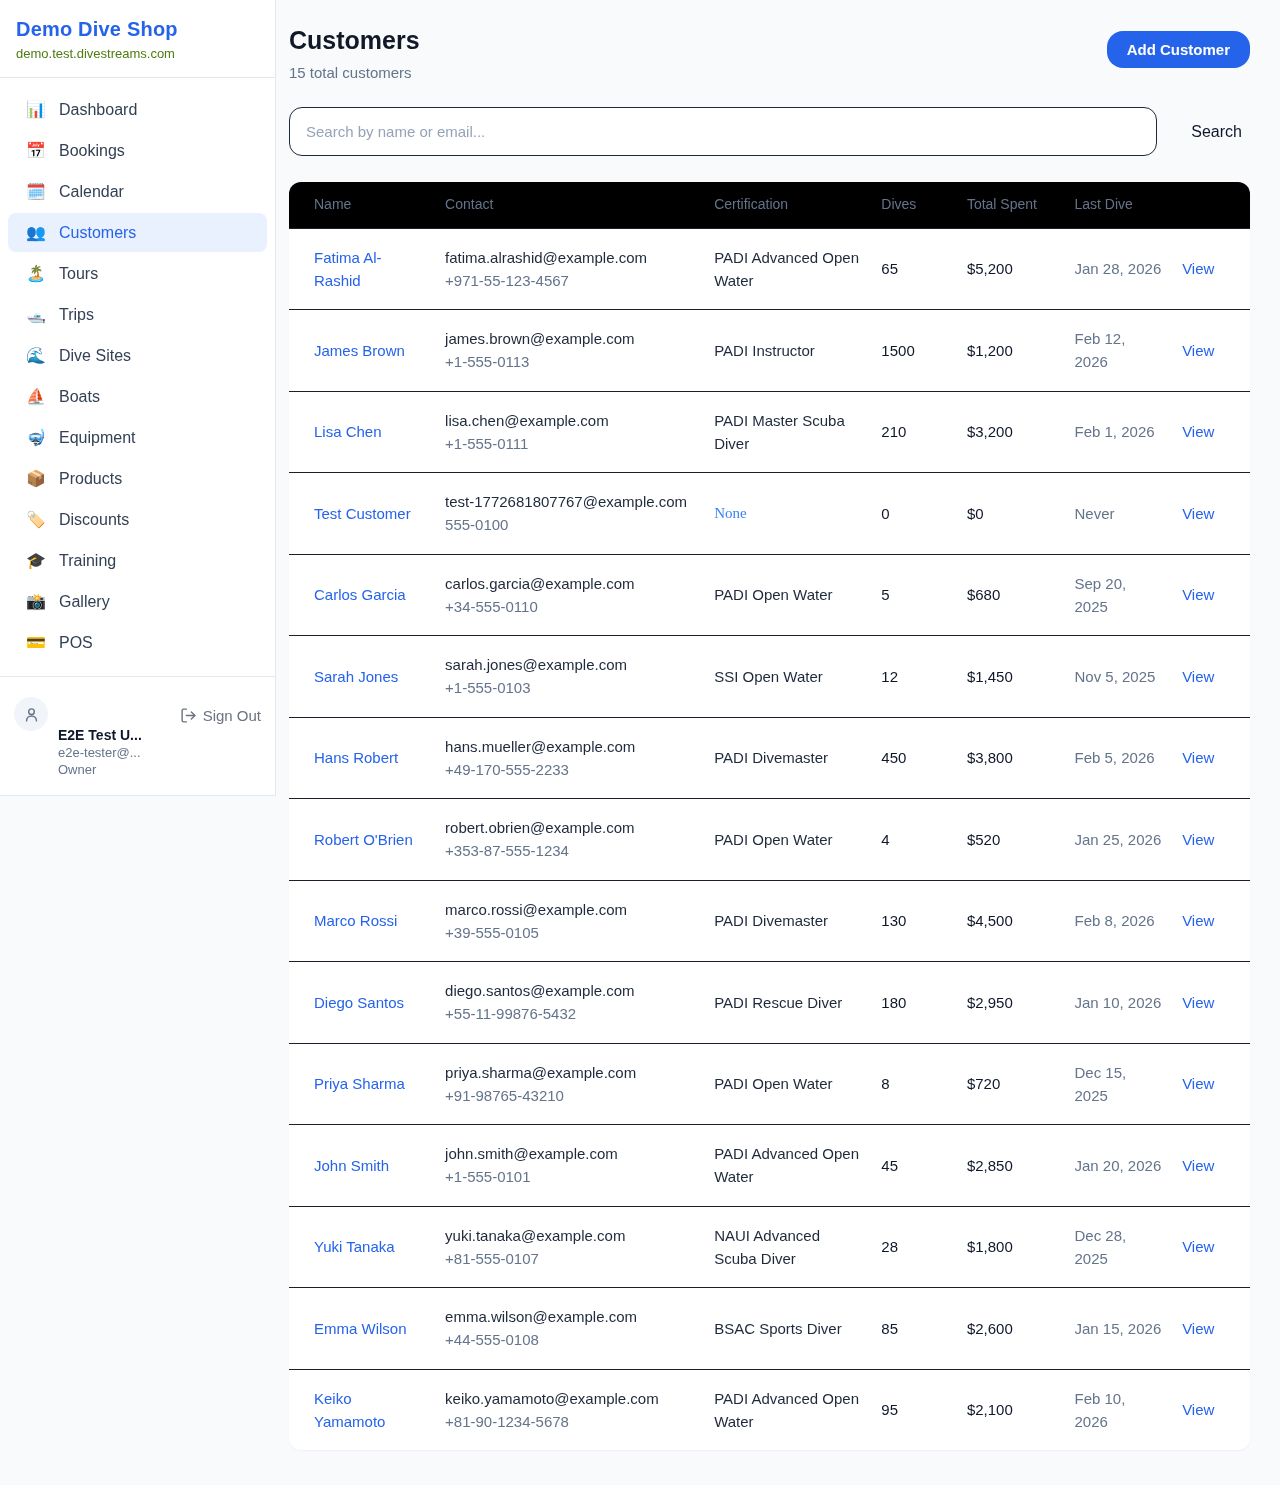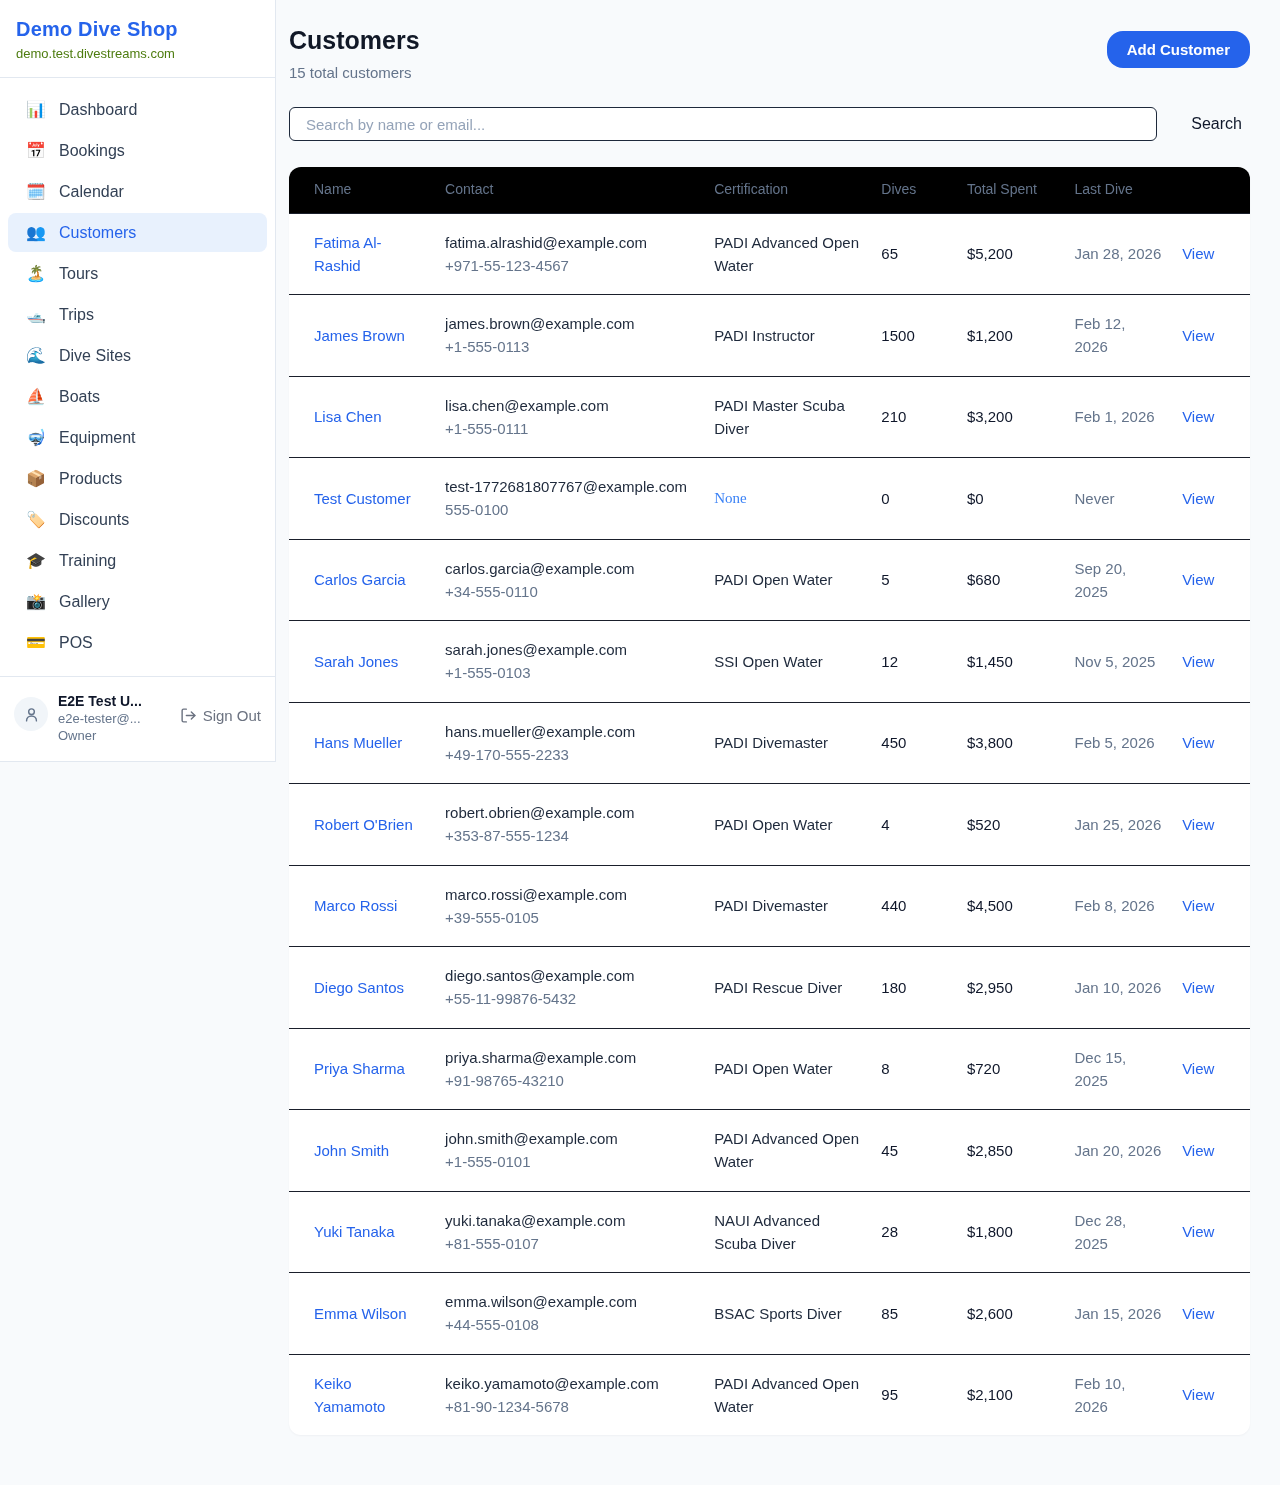--- a/index.html
+++ b/index.html
@@ -37,42 +37,42 @@
     padding:16px 14px 18px 14px;
     display:flex; align-items:flex-start; gap:10px;
   }
   .avatar {
     width:34px; height:34px; border-radius:50%;
     background:#f1f5f9; flex:0 0 34px;
     display:flex; align-items:center; justify-content:center; color:#64748b;
     margin-top:4px;
   }
   .user-info { flex:1; min-width:0; }
-  .user-name { font-size:14px; font-weight:700; color:#0f172a; white-space:nowrap; }
+  .user-name { font-size:14px; font-weight:700; color:#0f172a; white-space:nowrap;margin-top:34px; }
   .user-email { font-size:13px; color:#64748b; margin-top:2px; white-space:nowrap; }
   .user-role { font-size:13px; color:#64748b; margin-top:2px; }
   .signout {
     display:flex; align-items:center; gap:6px;
     color:#6b7280; font-size:15px; cursor:pointer; margin-top:14px; flex:0 0 auto;
   }
 
   
   .main { margin-left:256px; padding:26px 30px 30px 33px; }
   .page-header { display:flex; justify-content:space-between; align-items:flex-start; }
   .page-title { font-size:25px; font-weight:700; color:#111827; }
   .page-subtitle { font-size:15px; color:#64748b; margin-top:9px; }
   .btn-primary {
     background:#2563eb; color:#ffffff; border:none; border-radius:16px;
     font-size:15px; font-weight:600; padding:10px 20px; cursor:pointer;
     font-family:"Liberation Sans", sans-serif; margin-top:5px;
   }
 
   .search-row { display:flex; align-items:center; gap:26px; margin-top:26px; }
   .search-input {
-    flex:1; height:34px; border:1px solid #1e293b; border-radius:6px;
+    flex:1; height:49px; border:1px solid #1e293b; border-radius:13px;
     padding:7px 16px; font-size:15px; color:#0f172a; background:#fff;
     font-family:"Liberation Sans", sans-serif; outline:none;
   }
   .search-input::placeholder { color:#94a3b8; }
   .search-btn {
     background:transparent; border:none; font-size:16px; color:#0f172a;
     cursor:pointer; font-family:"Liberation Sans", sans-serif; padding:6px 8px;
   }
 
   
@@ -316,21 +316,21 @@
       <div class="phone">+1-555-0103</div>
     </td>
     <td><span class="cert">SSI Open Water</span></td>
     <td><span class="dives">12</span></td>
     <td><span class="spent">$1,450</span></td>
     <td><span class="lastdive">Nov 5, 2025</span></td>
     <td><a class="view-link">View</a></td>
   </tr>
 
   <tr>
-    <td><a class="name-link">Hans Mueller</a></td>
+    <td><a class="name-link">Hans Robert</a></td>
     <td>
       <div class="email">hans.mueller@example.com</div>
       <div class="phone">+49-170-555-2233</div>
     </td>
     <td><span class="cert">PADI Divemaster</span></td>
     <td><span class="dives">450</span></td>
     <td><span class="spent">$3,800</span></td>
     <td><span class="lastdive">Feb 5, 2026</span></td>
     <td><a class="view-link">View</a></td>
   </tr>
@@ -348,21 +348,21 @@
     <td><a class="view-link">View</a></td>
   </tr>
 
   <tr>
     <td><a class="name-link">Marco Rossi</a></td>
     <td>
       <div class="email">marco.rossi@example.com</div>
       <div class="phone">+39-555-0105</div>
     </td>
     <td><span class="cert">PADI Divemaster</span></td>
-    <td><span class="dives">440</span></td>
+    <td><span class="dives">130</span></td>
     <td><span class="spent">$4,500</span></td>
     <td><span class="lastdive">Feb 8, 2026</span></td>
     <td><a class="view-link">View</a></td>
   </tr>
 
   <tr>
     <td><a class="name-link">Diego Santos</a></td>
     <td>
       <div class="email">diego.santos@example.com</div>
       <div class="phone">+55-11-99876-5432</div>

